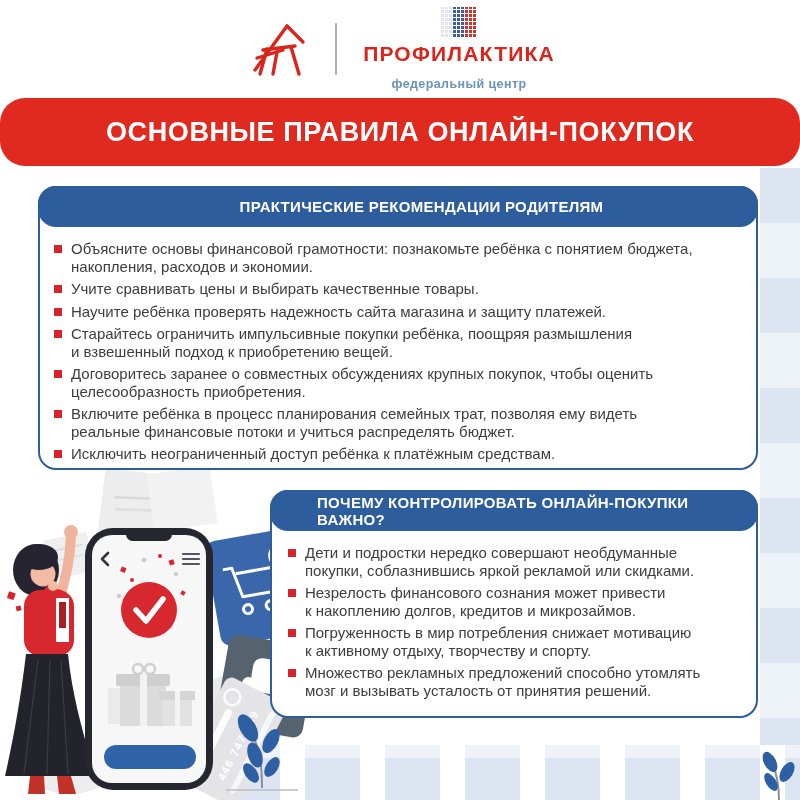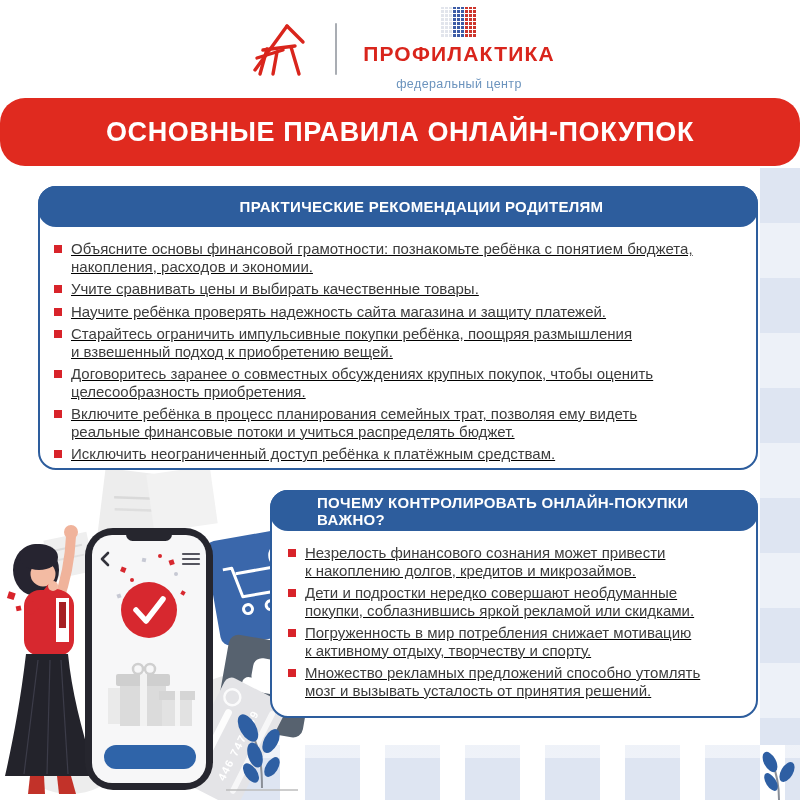--- a/index.html
+++ b/index.html
@@ -10,21 +10,21 @@
   .brand-row { position:absolute; top:0; left:0; width:800px; height:98px;
                display:flex; align-items:center; justify-content:center; z-index:4; background:#fff;text-align:center; }
   .brand-divider { width:2px; height:52px; background:#a9adb3; border-radius:1px; margin:0 26px; }
   .brand-block { display:flex; flex-direction:column; align-items:center; }
   .brand-grid { width:36px; height:30px; margin-bottom:5px;
     background-image:
       repeating-linear-gradient(90deg, rgba(255,255,255,0) 0 3px, #fff 3px 4px),
       repeating-linear-gradient(0deg, rgba(255,255,255,0) 0 3px, #fff 3px 4px),
       linear-gradient(90deg, #e2e5ec 0 12px, #3c5ba6 12px 24px, #cd342b 24px 36px); }
   .brand-title { color:#d9251c; font-weight:bold; font-size:21px; letter-spacing:1.2px; }
-  .brand-sub { color:#6b93bd; font-size:12.5px; letter-spacing:.4px; margin-top:11px; }
+  .brand-sub { color:#6b93bd; font-size:12.5px; letter-spacing:.4px; margin-top:11px;font-weight:bold; }
 
   
   .banner { position:absolute; top:98px; left:0; width:800px; height:68px; background:#e02a1f;
             display:flex; align-items:center; justify-content:center; z-index:4;border-radius:25px; }
   .banner-title { color:#fff; font-size:27px; font-weight:bold; letter-spacing:.6px; }
 
   
   .plaid-right { position:absolute; left:760px; top:168px; width:40px; height:632px; z-index:1;
     background:repeating-linear-gradient(180deg, #dee5f2 0 55px, #edf1f8 55px 110px); }
   .plaid-bottom { position:absolute; left:225px; top:745px; width:575px; height:55px; z-index:1;
@@ -33,21 +33,21 @@
       repeating-linear-gradient(90deg, #dee5f2 0 55px, #ffffff 55px 80px); }
 
   
   .card { position:absolute; background:#fff; border:2px solid #2d5d9d; border-radius:18px;
           box-sizing:border-box; z-index:3; }
   .card1 { left:38px; top:186px; width:720px; height:284px; }
   .card2 { left:270px; top:490px; width:488px; height:228px; }
   .card-header { position:absolute; top:-2px; left:-2px; right:-2px; height:41px; background:#2d5d9d;
           border-radius:18px; color:#fff; font-weight:bold; font-size:15px; letter-spacing:.3px;
           display:flex; align-items:center; justify-content:center;padding-left:47px; }
-  .card-body { position:absolute; left:14px; right:8px; top:52px;text-decoration:underline; }
+  .card-body { position:absolute; left:14px; right:8px; top:52px; }
   .card2 .card-body { left:16px; right:10px; }
   ul.bullets { list-style:none; margin:0; padding:0; }
   ul.bullets li { display:flex; margin-bottom:5px; }
   .sq { width:8px; height:8px; background:#d8232a; margin:5px 9px 0 0; flex:0 0 8px; }
   .itxt { font-size:15px; line-height:17.5px; color:#3d3d3d; white-space:pre-line; }
 
   
   .illustration { position:absolute; left:0; top:470px; z-index:2; }
   .corner-plant { position:absolute; left:757px; top:750px; z-index:2; }
 </style>
@@ -246,30 +246,30 @@
       </ul>
     </div>
   </div>
 
   <div class="card card2">
     <div class="card-header">ПОЧЕМУ КОНТРОЛИРОВАТЬ ОНЛАЙН-ПОКУПКИ ВАЖНО?</div>
     <div class="card-body">
       <ul class="bullets">
         <li>
             <span class="sq"></span>
+            <span class="itxt">Дети и подростки нередко совершают необдуманные
+покупки, соблазнившись яркой рекламой или скидками.</span>
+          </li>
+        <li>
+            <span class="sq"></span>
             <span class="itxt">Незрелость финансового сознания может привести
 к накоплению долгов, кредитов и микрозаймов.</span>
           </li>
         <li>
             <span class="sq"></span>
-            <span class="itxt">Дети и подростки нередко совершают необдуманные
-покупки, соблазнившись яркой рекламой или скидками.</span>
-          </li>
-        <li>
-            <span class="sq"></span>
             <span class="itxt">Погруженность в мир потребления снижает мотивацию
 к активному отдыху, творчеству и спорту.</span>
           </li>
         <li>
             <span class="sq"></span>
             <span class="itxt">Множество рекламных предложений способно утомлять
 мозг и вызывать усталость от принятия решений.</span>
           </li>
       </ul>
     </div>

